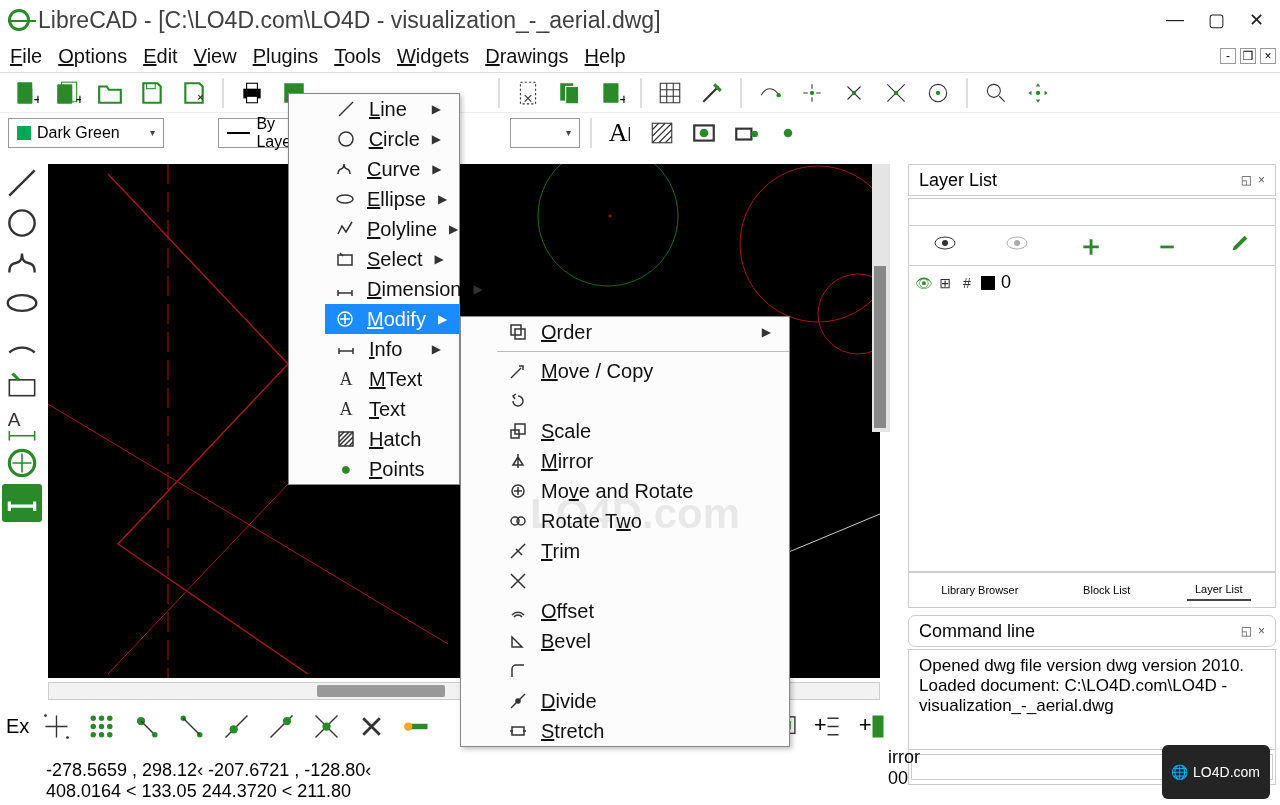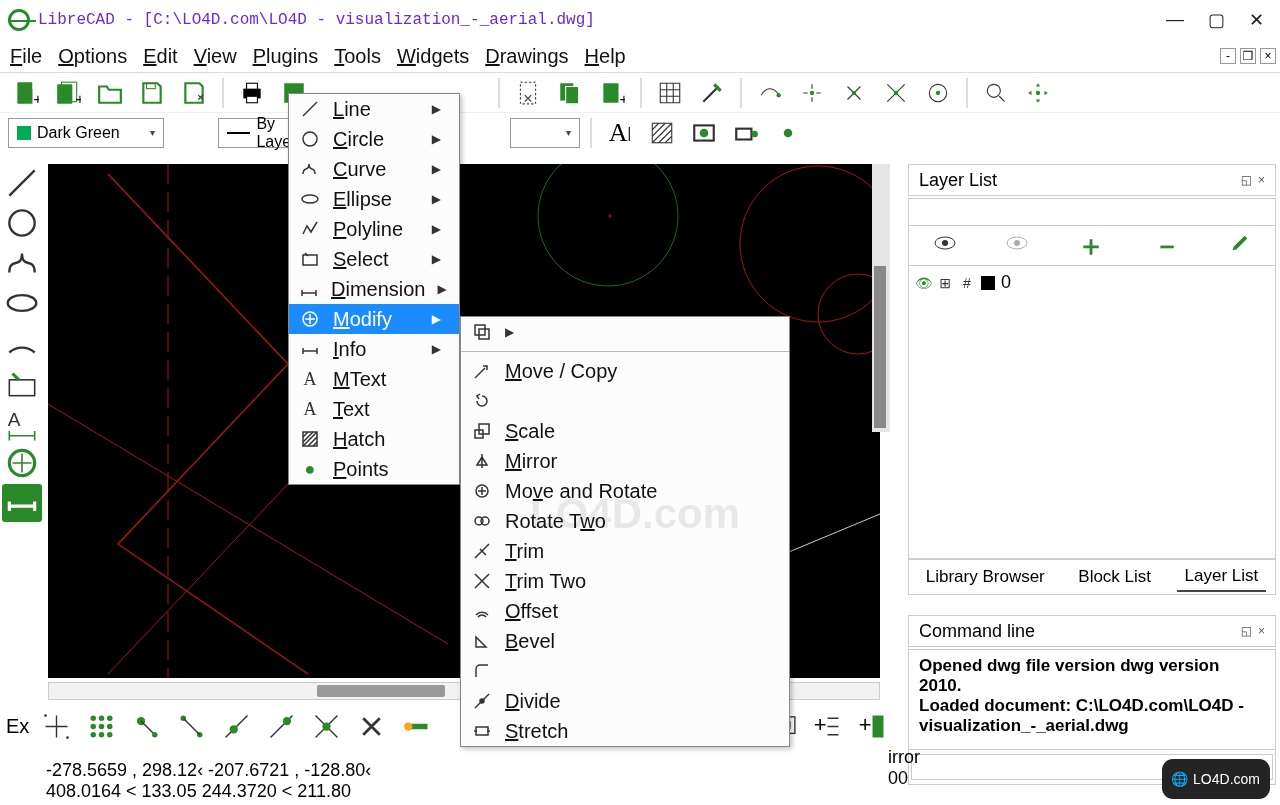--- a/index.html
+++ b/index.html
@@ -1,21 +1,21 @@
 <!DOCTYPE html>
 <html><head>
 <meta charset="utf-8">
 <style>
 * { margin: 0; padding: 0; box-sizing: border-box; font-family: "Segoe UI", Tahoma, sans-serif; }
 body { width: 1280px; height: 805px; background: #fff; overflow: hidden; position: relative; font-size: 14px; }
 
 .titlebar { height: 40px; display: flex; align-items: center; padding: 0 8px; }
 .titlebar .logo { width: 22px; height: 22px; border: 3px solid #2a8a2a; border-radius: 50%; margin-right: 8px; position: relative; }
 .titlebar .logo::after { content:""; position:absolute; left:-3px; top:8px; width:28px; height:2px; background:#2a8a2a; }
-.titlebar .title { font-size: 16px; color: #6d28d9; flex: 1; font-family: Liberation Mono, monospace; }
+.titlebar .title { font-size: 23px; color: #404040; flex: 1; }
 .win-controls { display: flex; gap: 24px; margin-right: 8px;}
 .win-controls span { font-size: 18px; color: #222; cursor: pointer; }
 
 .menubar { height: 32px; display: flex; align-items: center; padding: 0 10px; gap: 16px; font-size: 20px;}
 .menubar .menu-item { color: #111; cursor: pointer; }
 .menubar .menu-item .ul { text-decoration: underline; }
 
 .toolbar1 { height: 40px; display: flex; align-items: center; padding: 0 8px; gap: 6px; border-top: 1px solid #ddd; }
 .tbtn { width: 36px; height: 34px; display:flex; align-items:center; justify-content:center; border:1px solid transparent; border-radius:3px; cursor:pointer; font-size:22px; color:#2a8a2a; }
 .tbtn.svg svg { width:26px; height:26px; }
@@ -44,31 +44,31 @@
 .panel-title { height:32px; display:flex; align-items:center; padding:0 10px; font-size:18px; border:1px solid #ccc; justify-content:space-between;}
 .panel-title .dock { font-size:12px; color:#555; display:flex; gap:6px;}
 .layer-search { height:28px; border:1px solid #ccc; margin-top:2px;}
 .layer-btns { height:40px; display:flex; align-items:center; justify-content:space-around; border:1px solid #ccc; border-top:none;}
 .layer-btns span { font-size:20px; color:#2a8a2a; cursor:pointer;}
 .layer-list { flex:1; border:1px solid #ccc; border-top:none; padding:6px; min-height:140px;}
 .layer-row { display:flex; align-items:center; gap:6px; font-size:18px;}
 .layer-row .ic { width:16px; text-align:center; color:#2a8a2a; font-size:14px;}
 .layer-row .sq { width:14px; height:14px; background:#000;}
 
-.bottom-tabs { height:36px; display:flex; align-items:center; border:1px solid #ccc; justify-content:space-around; font-size:17px;}
+.bottom-tabs { height:36px; display:flex; align-items:center; border:1px solid #ccc; justify-content:space-around; font-size:11px;}
 .bottom-tabs .tab { padding:4px 8px; cursor:pointer;}
 .bottom-tabs .tab.active { border-bottom:2px solid #444;}
 
 .cmd-panel { border:1px solid #ccc; margin-top:2px;}
 .cmd-log { padding:6px 10px; font-size:17px; min-height:100px; border-bottom:1px solid #ccc;}
 .cmd-label { padding:4px 10px; font-size:18px;}
 .cmd-input { height:26px; border:1px solid #ccc; margin:4px 2px;}
 
 
-.popup { position:absolute; background:#fcfcfc; border:1px solid #888; box-shadow:2px 2px 5px rgba(0,0,0,.25); font-size:20px; z-index:50;}
+.popup { position:absolute; background:#fcfcfc; border:1px solid #888; box-shadow:2px 2px 5px rgba(0,0,0,.25); font-size:20px; z-index:50;padding-left:36px;}
 .popup .row { height:30px; display:flex; align-items:center; padding:0 18px 0 10px; gap:12px; cursor:pointer;}
 .popup .row .icon { width:22px; height:22px; display:flex; align-items:center; justify-content:center; font-size:18px; color:#333;}
 .popup .row .icon svg { width:20px; height:20px; stroke:#333; fill:none; stroke-width:1.5;}
 .popup .row .lbl { flex:1; color:#111;}
 .popup .row .lbl .ul { text-decoration: underline; }
 .popup .row .arrow { font-size:12px; color:#333;}
 .popup .row .shortcut { color:#333; font-size:18px; margin-left:20px;}
 .popup .row.highlight { background:#1a8cff; color:#fff;}
 .popup .row.highlight .lbl, .popup .row.highlight .arrow { color:#fff;}
 .popup .row.highlight .icon { color:#fff;}
@@ -76,21 +76,21 @@
 .popup .sep { height:1px; background:#bbb; margin:4px 0;}
 .popup1 { left:288px; top:93px; width:172px;}
 .popup2 { left:460px; top:316px; width:330px;}
 
 .bottom-toolbar { position:absolute; left:6px; top:704px; width:884px; height:44px; display:flex; align-items:center; gap:10px;}
 .bottom-toolbar .tbtn { font-size:22px;}
 .bottom-status { position:absolute; right:360px; bottom:16px; font-size:18px;}
 .bottom-coords { position:absolute; left:6px; bottom:2px; font-size:18px; line-height:1.2;margin-left:40px;}
 
 .watermark { position:absolute; left:530px; top:490px; font-size:42px; color:rgba(0,0,0,.08); font-weight:600; pointer-events:none; z-index:100;}
-.watermark2 { position:absolute; right:10px; bottom:6px; background:#242424; color:#fff; font-size:14px; padding:12px 10px; border-radius:11px; z-index:200;}
+.watermark2 { position:absolute; right:10px; bottom:6px; background:#242424; color:#fff; font-size:14px; padding:19px 10px; border-radius:6px; z-index:200;}
 .subwin-ctrls { position:absolute; right:4px; top:48px; display:flex; gap:4px; font-size:12px;}
 .subwin-ctrls span { width:16px; height:16px; border:1px solid #999; display:flex; align-items:center; justify-content:center; cursor:pointer;}
 </style>
 </head>
 <body>
 
 <div class="titlebar">
   <div class="logo"></div>
   <div class="title">LibreCAD - [C:\LO4D.com\LO4D - visualization_-_aerial.dwg]</div>
   <div class="win-controls">
@@ -388,29 +388,29 @@
       <span class="sq"></span>
       <span>0</span>
     </div>
   </div>
   <div class="bottom-tabs">
     <span class="tab">Library Browser</span>
     <span class="tab">Block List</span>
     <span class="tab active">Layer List</span>
   </div>
 
-  <div class="panel-title" style="margin-top:20px;">
+  <div class="panel-title" style="margin-top:7px;border-radius:7px;">
     <span>Command line</span>
     <span class="dock">
         <span>◱</span>
         <span>×</span>
       </span>
   </div>
   <div class="cmd-panel">
-    <div class="cmd-log" style="white-space:pre-wrap;font-weight:bold;">Opened dwg file version dwg version 2010.
+    <div class="cmd-log" style="white-space:pre-wrap;">Opened dwg file version dwg version 2010.
 Loaded document: C:\LO4D.com\LO4D - visualization_-_aerial.dwg</div>
     <div class="cmd-input"></div>
   </div>
 </div>
 
 <div class="popup popup1" id="popup1">
     <div class="row">
       <span class="icon">
         <svg>
           <path d="M3 17L17 3"></path>
@@ -523,20 +523,21 @@
   </div>
 
 <div class="popup popup2" id="popup2">
     <div class="row">
       <span class="icon">
         <svg>
           <rect x="3" y="3" width="10" height="10"></rect>
           <rect x="7" y="7" width="10" height="10"></rect>
         </svg>
       </span>
+      <span class="lbl"><span class="ul">O</span>rder</span>
       <span class="arrow">▶</span>
     </div>
     <div class="sep"></div>
     <div class="row">
       <span class="icon">
         <svg>
           <path d="M3 17L13 7"></path>
           <path d="M11 5h4v4"></path>
         </svg>
       </span>
@@ -592,21 +593,20 @@
         </svg>
       </span>
       <span class="lbl"><span class="ul">T</span>rim</span>
     </div>
     <div class="row">
       <span class="icon">
         <svg>
           <path d="M3 17L17 3M3 3l14 14"></path>
         </svg>
       </span>
-      <span class="lbl"><span class="ul">T</span>rim Two</span>
     </div>
     <div class="row">
       <span class="icon">
         <svg>
           <path d="M4 14a8 8 0 0 1 12 0M6 16a5 5 0 0 1 8 0"></path>
         </svg>
       </span>
       <span class="lbl"><span class="ul">O</span>ffset</span>
     </div>
     <div class="row">

